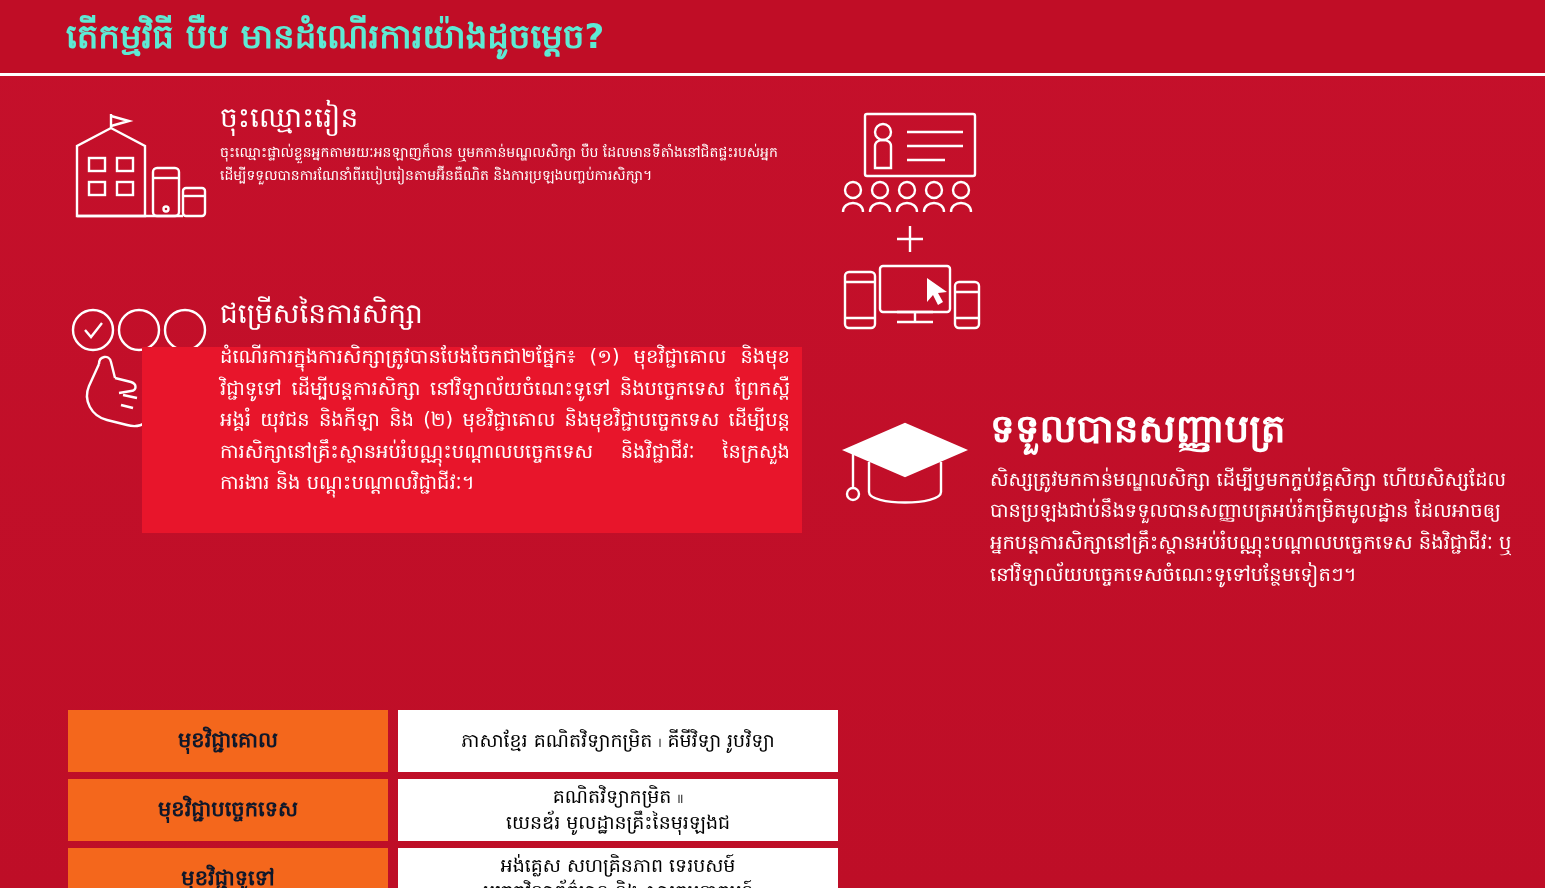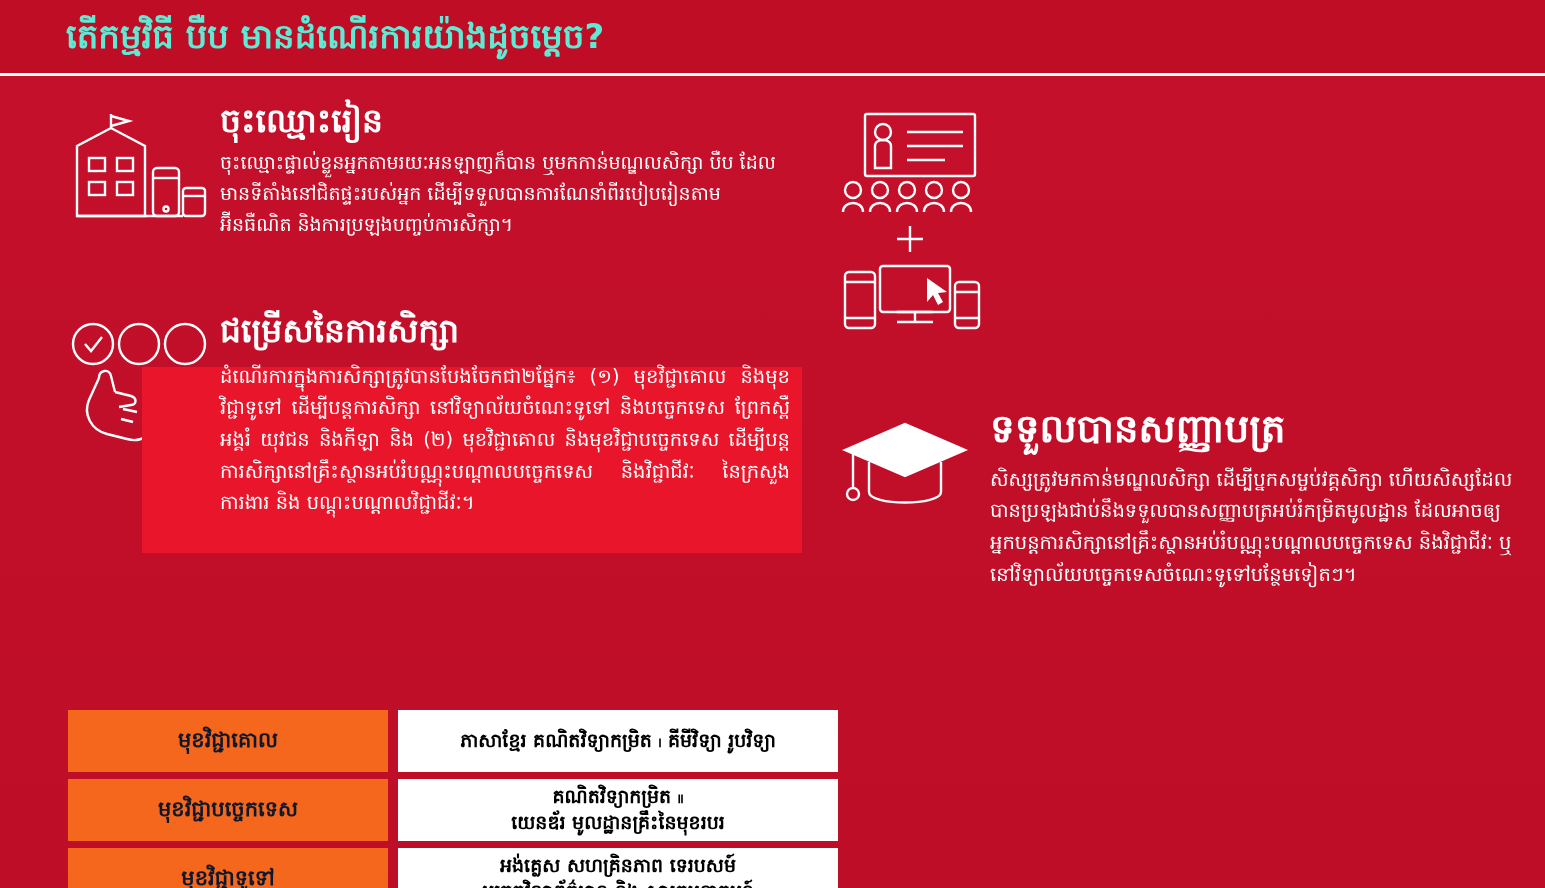--- a/index.html
+++ b/index.html
@@ -62,27 +62,27 @@
     flex: 0 0 auto;
     width: 160px;
     display: flex;
     justify-content: center;
     padding-top: 6px;
   }
   .block-body {
     flex: 1 1 auto;
   }
   .block-title {
-    font-size: 33px;
-    font-weight: bold;
+    font-size: 28px;
+    font-weight: normal;
     line-height: 1.25;
     margin-bottom: 6px;
   }
   .block-text {
-    font-size: 19px;
+    font-size: 14px;
     line-height: 1.62;
     font-weight: normal;
   }
   
   .highlight-wrap {
     position: relative;
     margin-top: 10px;
   }
   .highlight-bg {
     position: absolute;
@@ -126,21 +126,20 @@
     margin-left: 10px;
     background: #ffffff;
     color: #000000;
     font-size: 19px;
     display: flex;
     flex-direction: column;
     align-items: center;
     justify-content: center;
     text-align: center;
     line-height: 1.35;
-    font-weight: bold;
   }
   .subject-value span { display: block; }
   .subject-value.single { justify-content: center; }
   
   .right-block + .right-block { margin-top: 48px; }
   .left-block + .left-block { margin-top: 70px; }
   .block-title-2l { font-size: 39px; font-weight: bold; line-height: 1.28; }
   .right-text {
     font-size: 19.5px;
     line-height: 1.62;
@@ -212,21 +211,21 @@
         <div class="subject-label">មុខវិជ្ជាគោល</div>
         <div class="subject-value single">
           <span>ភាសាខ្មែរ  គណិតវិទ្យាកម្រិត ၊    គីមីវិទ្យា រូបវិទ្យា</span>
         </div>
       </div>
 
       <div class="subject-row">
         <div class="subject-label">មុខវិជ្ជាបច្ចេកទេស</div>
         <div class="subject-value">
           <span>គណិតវិទ្យាកម្រិត ။</span>
-          <span>យេនឌ័រ មូលដ្ឋានគ្រឹះនៃមុខរបរ</span>
+          <span>យេនឌ័រ មូលដ្ឋានគ្រឹះនៃមុរឡងជ</span>
         </div>
       </div>
 
       <div class="subject-row">
         <div class="subject-label">មុខវិជ្ជាទូទៅ</div>
         <div class="subject-value">
           <span>អង់គ្លេស  សហគ្រិនភាព  ទេរបសម៍</span>
           <span>បច្ចេកវិទ្យាព័ត៌មាន និង  សារគមនាគមន៍</span>
         </div>
       </div>
@@ -269,18 +268,18 @@
       <div class="block-icon">
         <svg width="150" height="120" viewBox="0 0 150 120" fill="none" stroke="#ffffff" stroke-width="2.4">
           <path d="M10 40 L70 14 L130 40 L70 66 Z" fill="#ffffff" stroke="#ffffff"></path>
           <path d="M34 52 V82 c0 14 72 14 72 0 V52" stroke="#ffffff"></path>
           <path d="M18 44 V78" stroke="#ffffff"></path>
           <circle cx="18" cy="84" r="6" stroke="#ffffff"></circle>
         </svg>
       </div>
       <div class="block-body">
         <div class="block-title-2l">ទទួលបានសញ្ញាបត្រ</div>
-        <div class="right-text">សិស្សត្រូវមកកាន់មណ្ឌលសិក្សា ដើម្បីប្នកសម្ចប់វគ្គសិក្សា ហើយសិស្សដែលបានប្រឡងជាប់នឹងទទួលបានសញ្ញាបត្រអប់រំកម្រិតមូលដ្ឋាន ដែលអាចឲ្យអ្នកបន្តការសិក្សានៅគ្រឹះស្ថានអប់រំបណ្ណុះបណ្តាលបច្ចេកទេស និងវិជ្ជាជីវៈ ឬ នៅវិទ្យាល័យបច្ចេកទេសចំណេះទូទៅបន្ថែមទៀតៗ។</div>
+        <div class="right-text">សិស្សត្រូវមកកាន់មណ្ឌលសិក្សា ដើម្បីប្វមកក្ចប់វគ្គសិក្សា ហើយសិស្សដែលបានប្រឡងជាប់នឹងទទួលបានសញ្ញាបត្រអប់រំកម្រិតមូលដ្ឋាន ដែលអាចឲ្យអ្នកបន្តការសិក្សានៅគ្រឹះស្ថានអប់រំបណ្ណុះបណ្តាលបច្ចេកទេស និងវិជ្ជាជីវៈ ឬ នៅវិទ្យាល័យបច្ចេកទេសចំណេះទូទៅបន្ថែមទៀតៗ។</div>
       </div>
     </div>
 
   </div>
 </div>
 
 </body></html>

